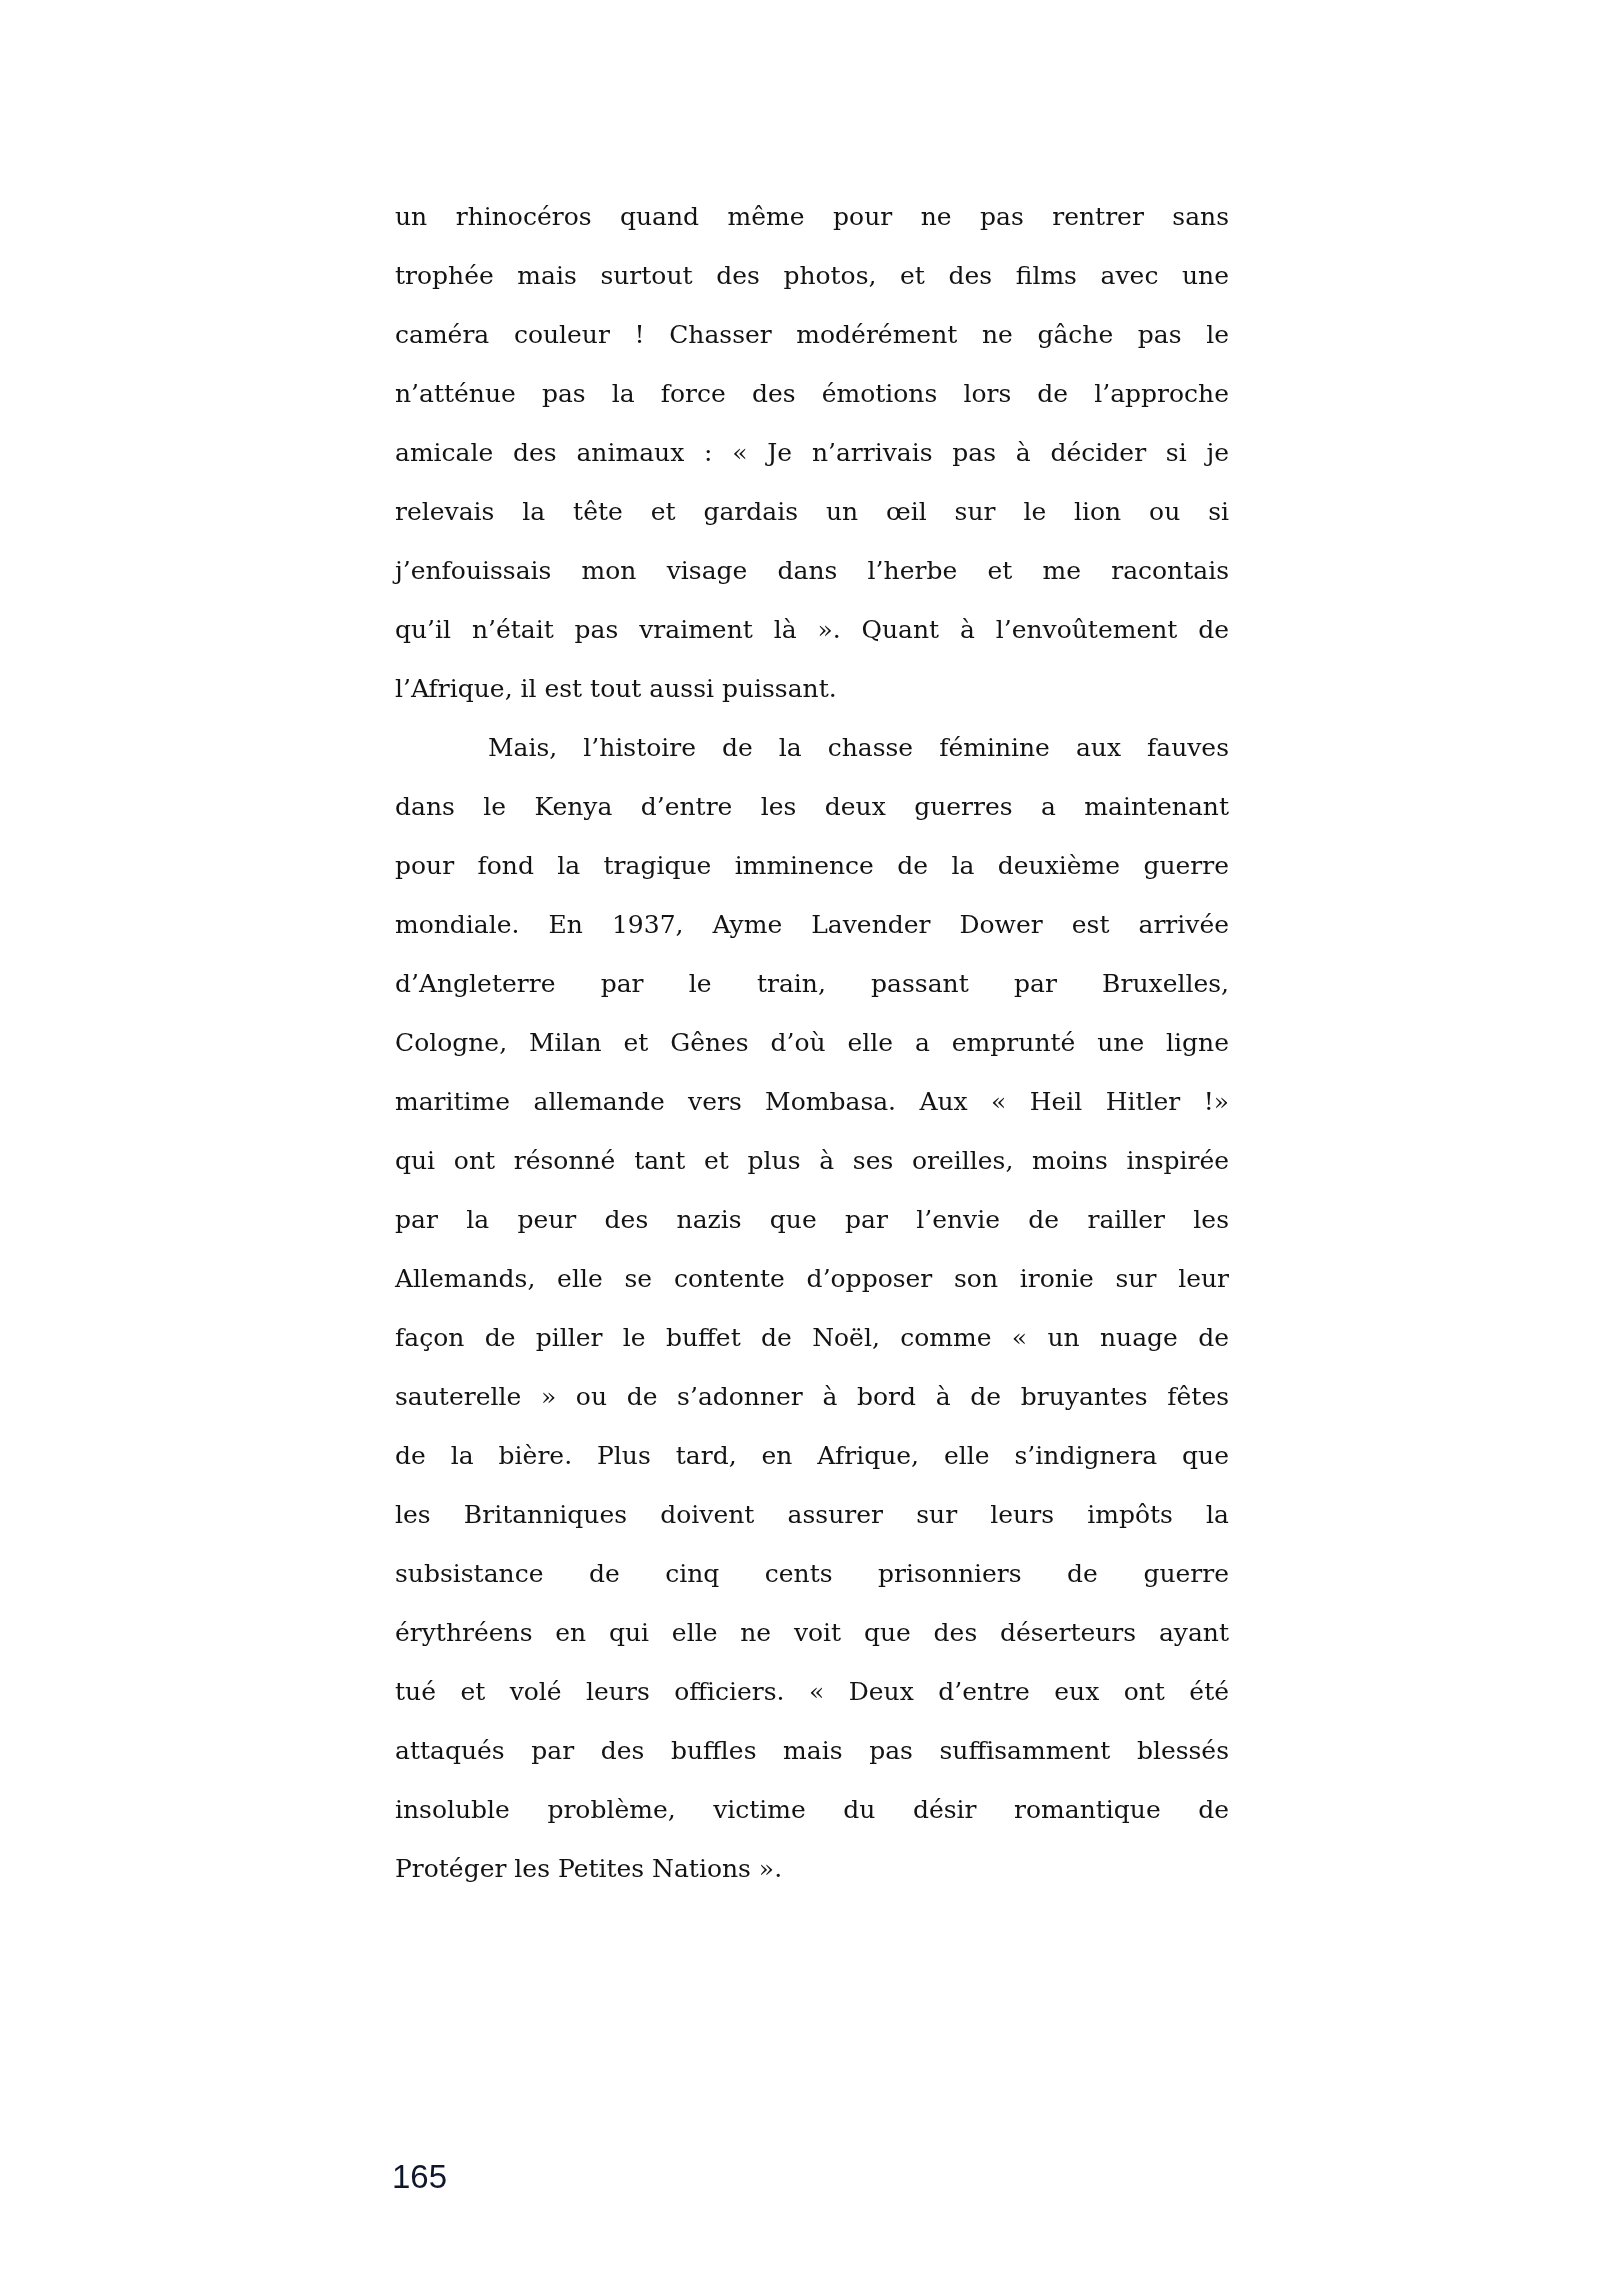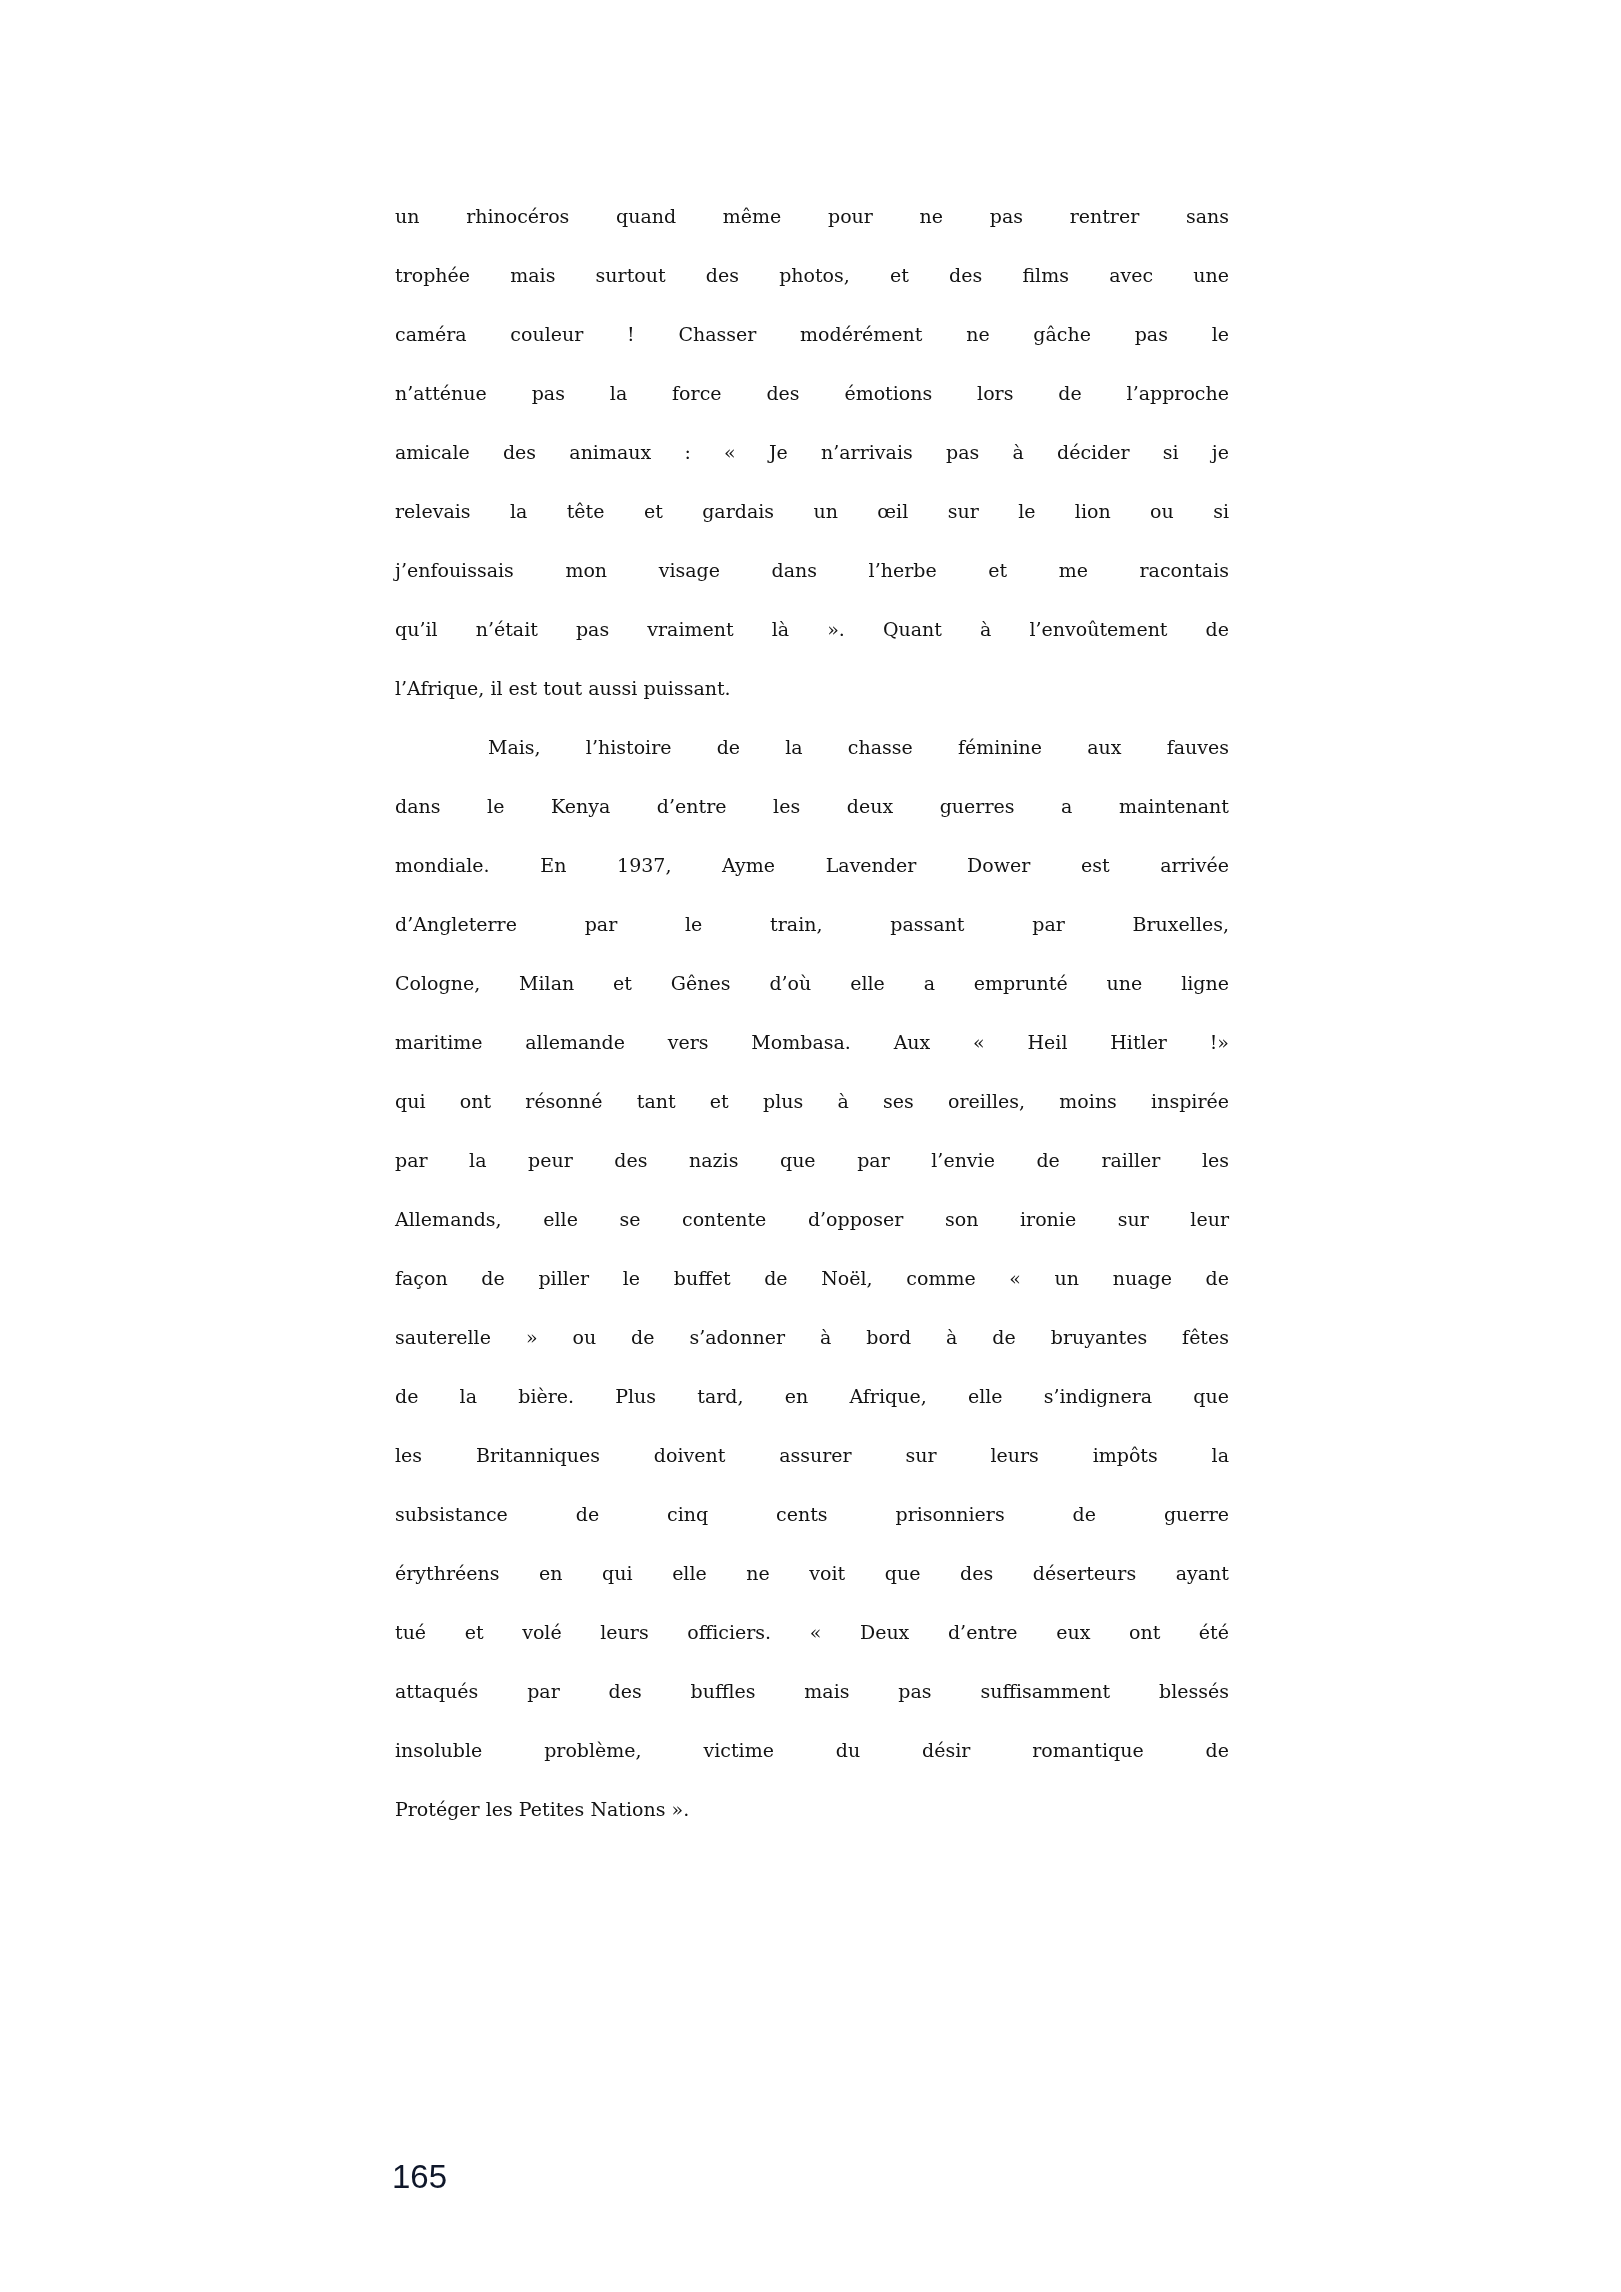--- a/index.html
+++ b/index.html
@@ -20,21 +20,21 @@
     height: 2293px;
     background: #ffffff;
     overflow: hidden;
   }
   .text-block {
     position: absolute;
     left: 395px;
     top: 187px;
     width: 834px;
     color: #131313;
-    font-size: 19px;
+    font-size: 25px;
     line-height: 59px;
   }
   .line {
     text-align: justify;
     text-align-last: justify;
   }
   .line.para-end {
     text-align-last: left;
   }
   .line.indent {
@@ -65,20 +65,21 @@
       <div class="line">amicale des animaux : « Je n’arrivais pas à décider si je</div>
       <div class="line">relevais la tête et gardais un œil sur le lion ou si</div>
       <div class="line">j’enfouissais mon visage dans l’herbe et me racontais</div>
       <div class="line">qu’il n’était pas vraiment là ». Quant à l’envoûtement de</div>
       <div class="line para-end">l’Afrique, il est tout aussi puissant.</div>
     </div>
 
     <div>
       <div class="line indent">Mais, l’histoire de la chasse féminine aux fauves</div>
       <div class="line">dans le Kenya d’entre les deux guerres a maintenant</div>
+      <div class="line">pour fond la tragique imminence de la deuxième guerre</div>
       <div class="line">mondiale. En 1937, Ayme Lavender Dower est arrivée</div>
       <div class="line">d’Angleterre par le train, passant par Bruxelles,</div>
       <div class="line">Cologne, Milan et Gênes d’où elle a emprunté une ligne</div>
       <div class="line">maritime allemande vers Mombasa. Aux « Heil Hitler !»</div>
       <div class="line">qui ont résonné tant et plus à ses oreilles, moins inspirée</div>
       <div class="line">par la peur des nazis que par l’envie de railler les</div>
       <div class="line">Allemands, elle se contente d’opposer son ironie sur leur</div>
       <div class="line">façon de piller le buffet de Noël, comme « un nuage de</div>
       <div class="line">sauterelle » ou de s’adonner à bord à de bruyantes fêtes</div>
       <div class="line">de la bière. Plus tard, en Afrique, elle s’indignera que</div>

